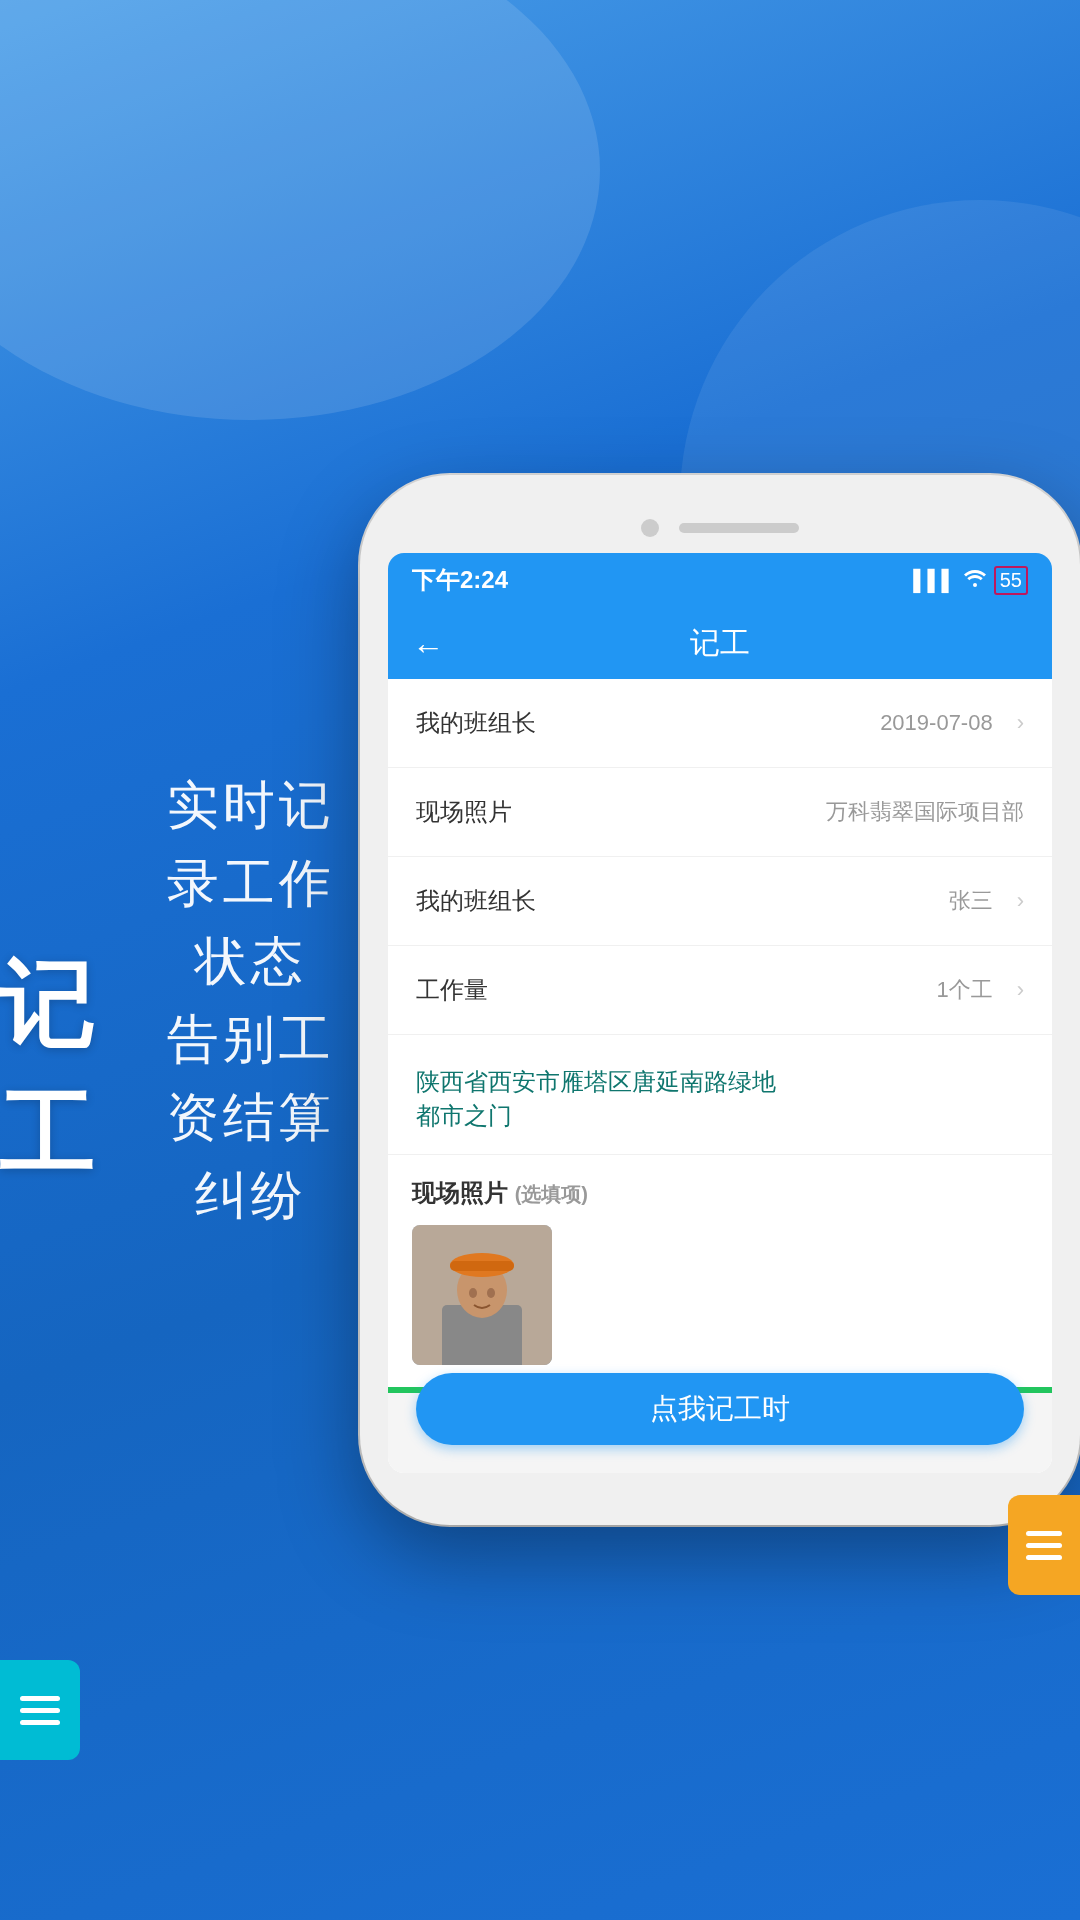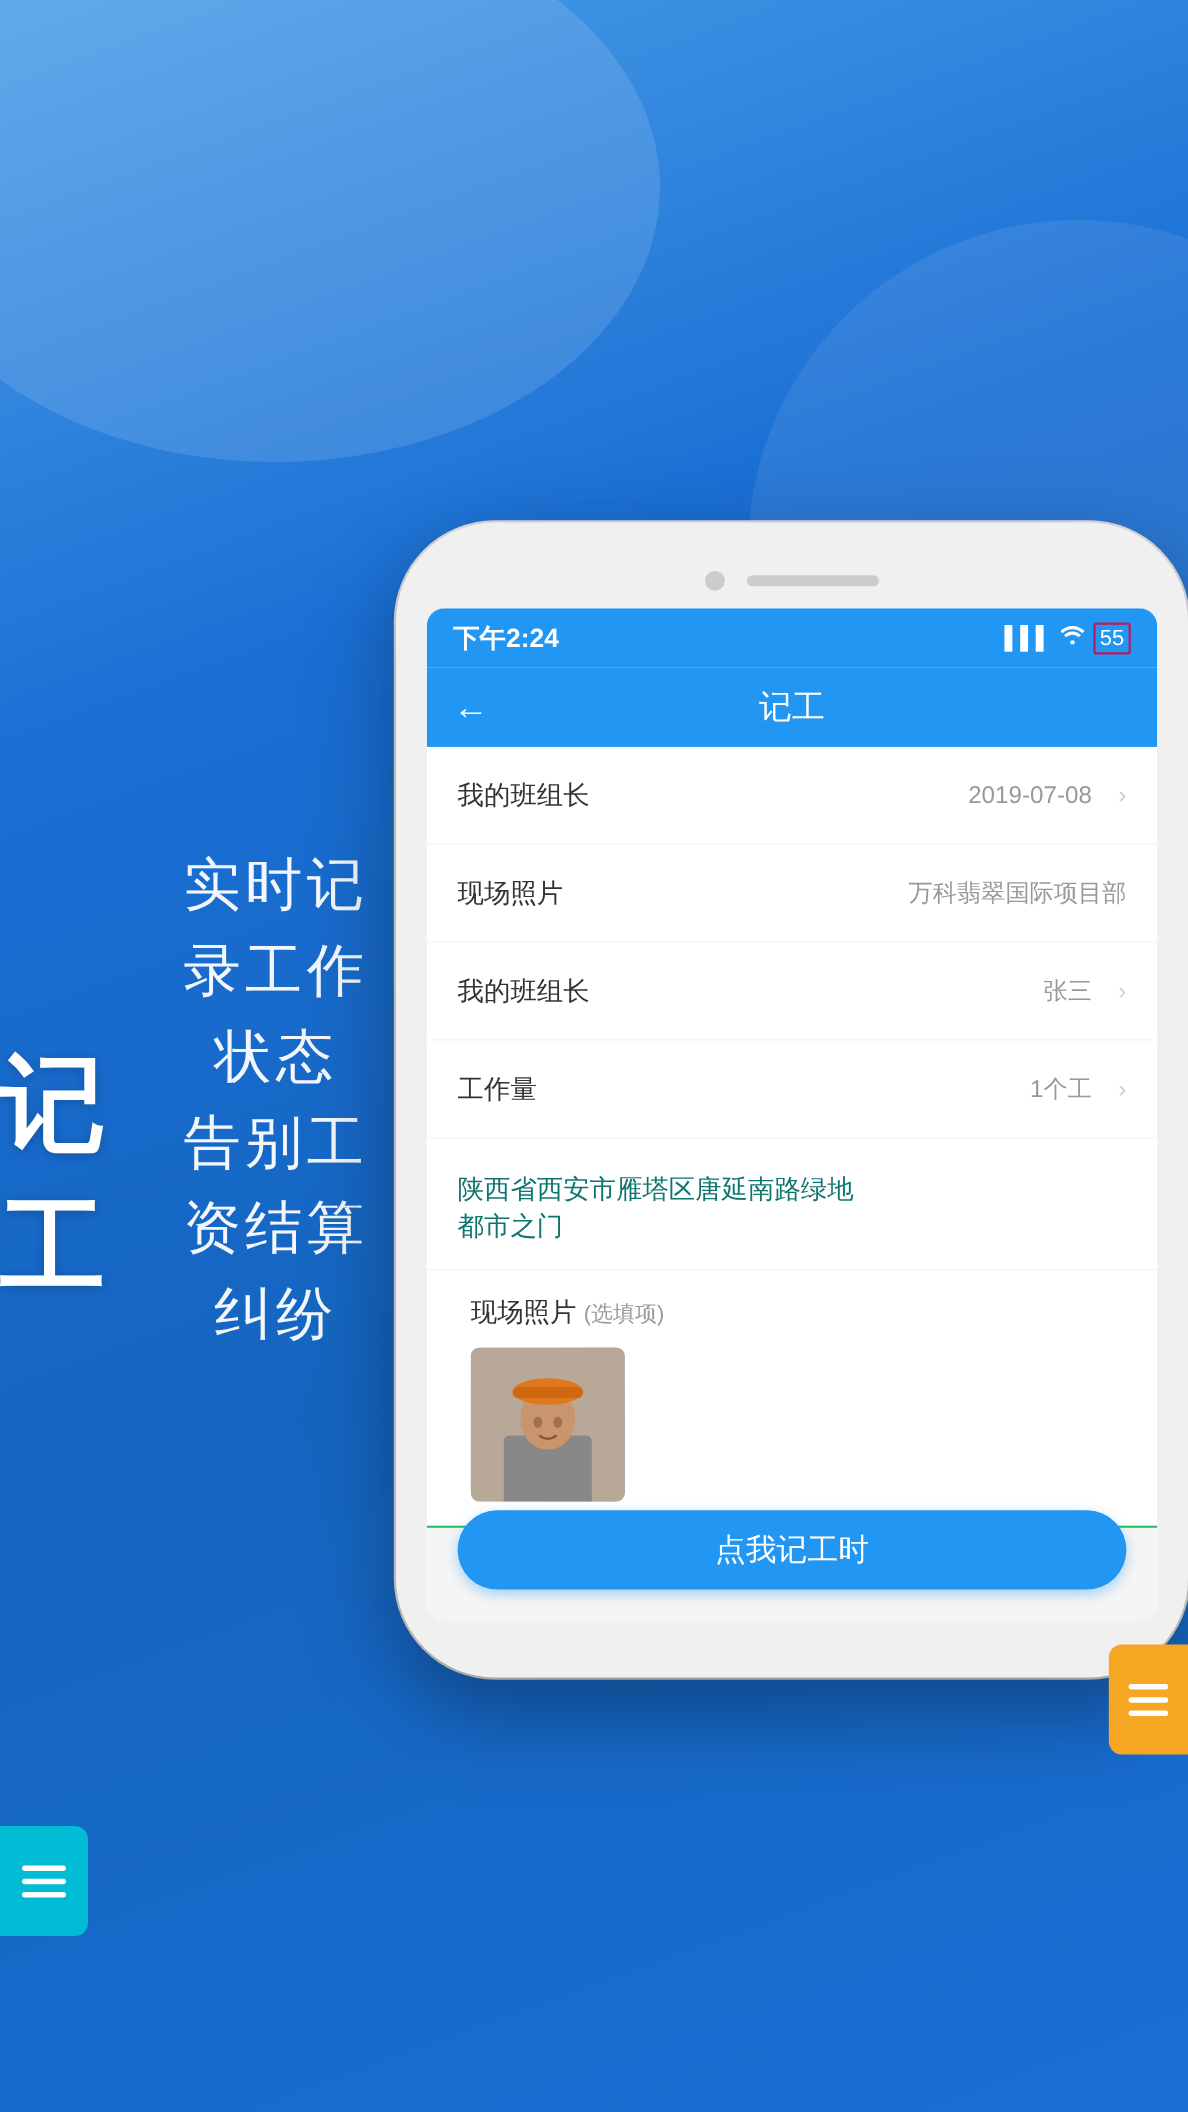--- a/index.html
+++ b/index.html
@@ -215,22 +215,23 @@
     .location-text {
       font-size: 24px;
       color: #0f766e;
       max-width: 360px;
       line-height: 1.4;
     }
 
     
     .photo-section {
       background: white;
-      padding: 22px 40px;
-      border-bottom: 2px solid #22c55e;
+      padding: 22px 24px;
+      border-bottom: 6px solid #22c55e;
+      font-weight: bold;
     }
     .photo-label {
       font-size: 24px;
       color: #333;
       margin-bottom: 16px;
     }
     .photo-optional {
       font-size: 20px;
       color: #999;
     }

